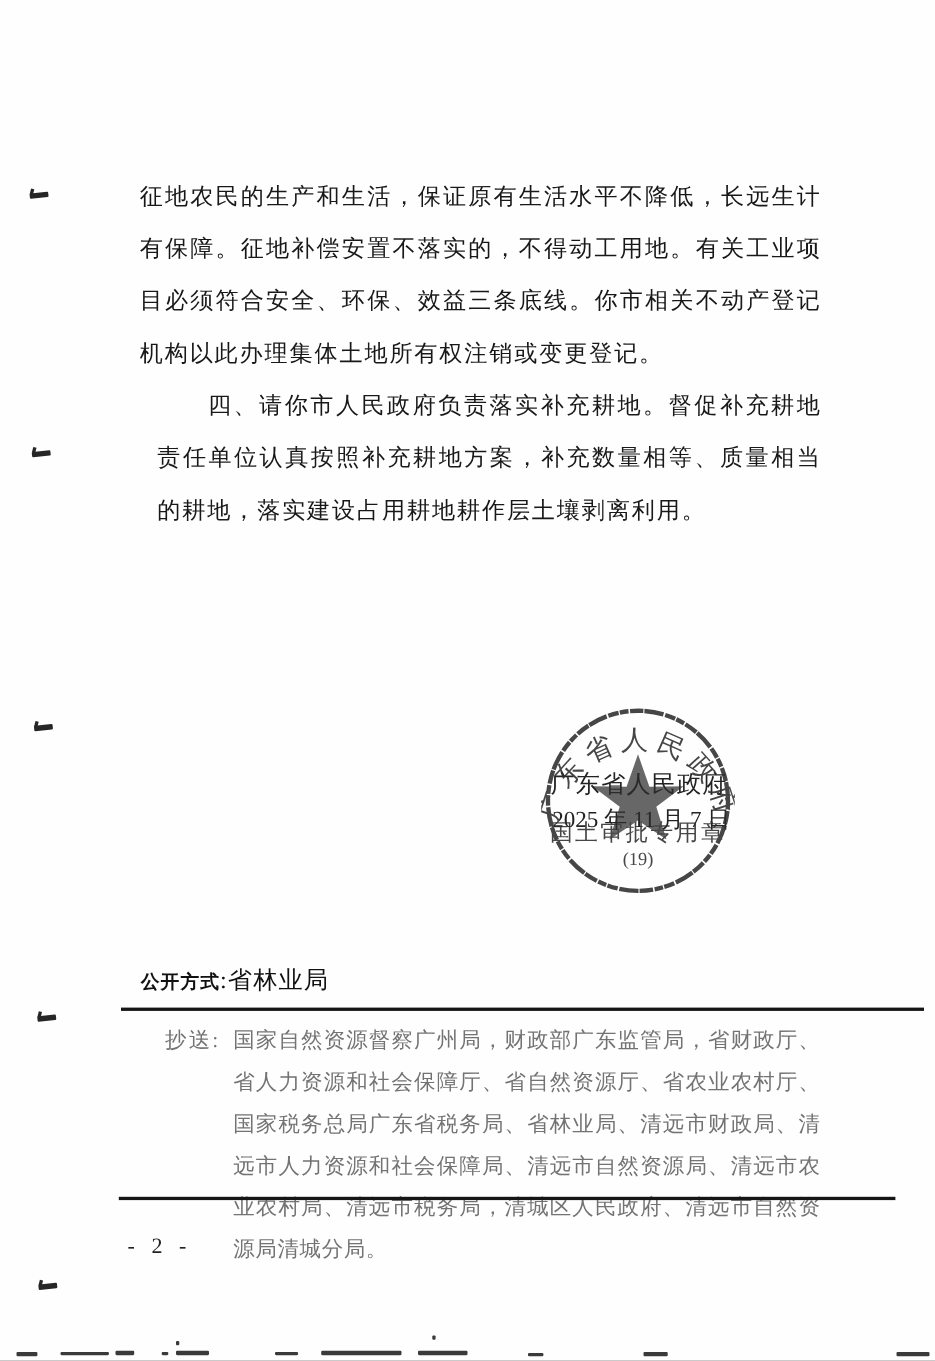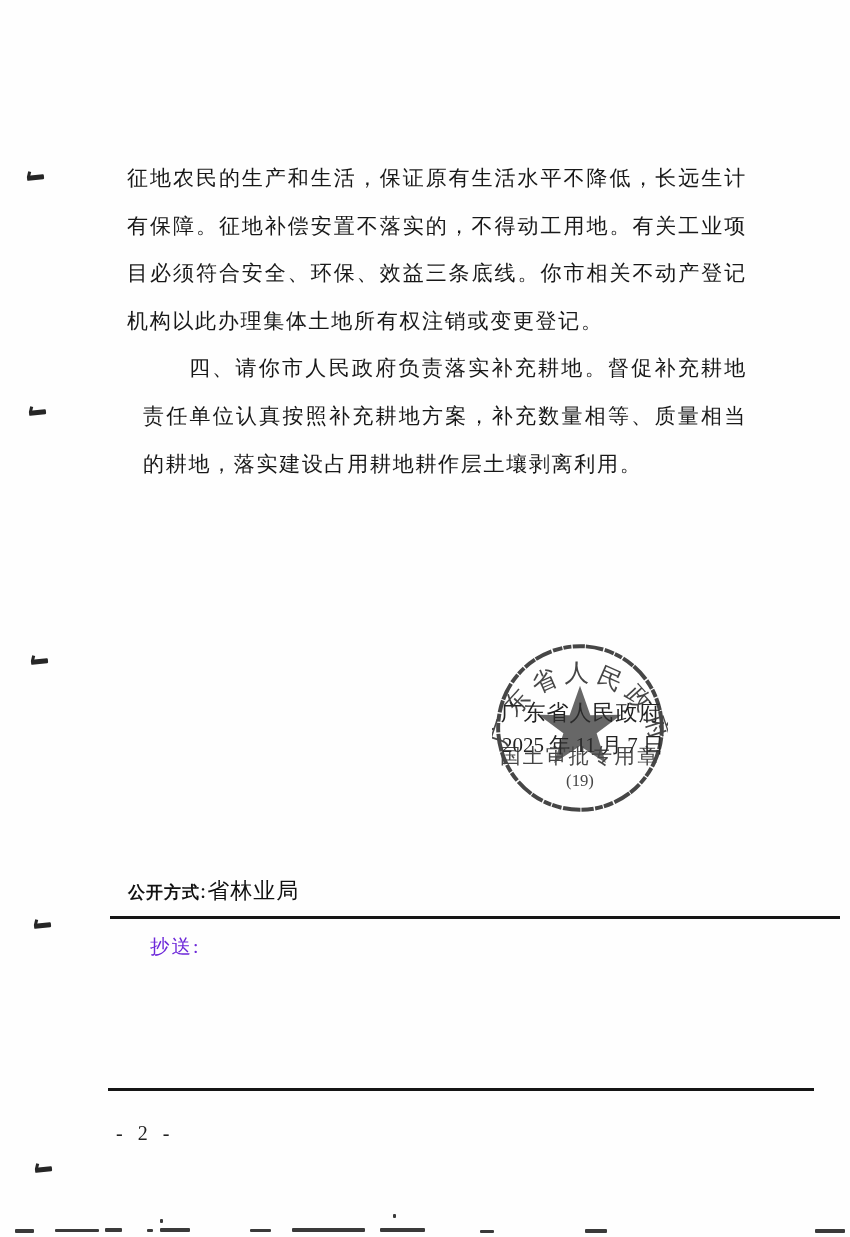--- a/index.html
+++ b/index.html
@@ -41,21 +41,21 @@
     font-size:22px;letter-spacing:1px;white-space:nowrap;color:#111;
   }
   .disclosure .lbl{font-weight:bold;font-size:17px;font-family:"Liberation Sans",sans-serif;}
   .rule{position:absolute;background:#151515;}
   .rule1{left:110px;top:916px;width:730px;height:3px;}
   .rule2{left:108px;top:1088px;width:706px;height:3px;}
   
   .cc{
     position:absolute;left:150px;top:928px;width:596px;
     display:flex;align-items:flex-start;
-    font-size:19.5px;line-height:38px;color:#6d28d9;
+    font-size:19.5px;line-height:38px;color:#737373;
   }
   .cc .cc-label{flex:0 0 62px;letter-spacing:2px;white-space:nowrap;}
   .cc .cc-text{
     flex:1;text-align:justify;text-justify:inter-character;word-break:break-all;
     letter-spacing:0.6px;
   }
   .page-number{
     position:absolute;left:116px;top:1122px;
     font-size:20px;letter-spacing:5px;color:#222;white-space:nowrap;
     font-family:"Liberation Serif",serif;
@@ -100,20 +100,21 @@
   </svg>
 
   <div class="disclosure">
     <span class="lbl">公开方式</span><span>:</span><span>省林业局</span>
   </div>
 
   <div class="rule rule1"></div>
 
   <div class="cc">
     <div class="cc-label">抄送:</div>
+    <div class="cc-text">国家自然资源督察广州局，财政部广东监管局，省财政厅、省人力资源和社会保障厅、省自然资源厅、省农业农村厅、国家税务总局广东省税务局、省林业局、清远市财政局、清远市人力资源和社会保障局、清远市自然资源局、清远市农业农村局、清远市税务局，清城区人民政府、清远市自然资源局清城分局。</div>
   </div>
 
   <div class="rule rule2"></div>
 
   <div class="page-number">- 2 -</div>
 
   <div class="edge-mark" style="left:27px;top:175px;"></div>
   <div class="edge-mark" style="left:29px;top:410px;"></div>
   <div class="edge-mark" style="left:31px;top:659px;"></div>
   <div class="edge-mark" style="left:34px;top:923px;"></div>

